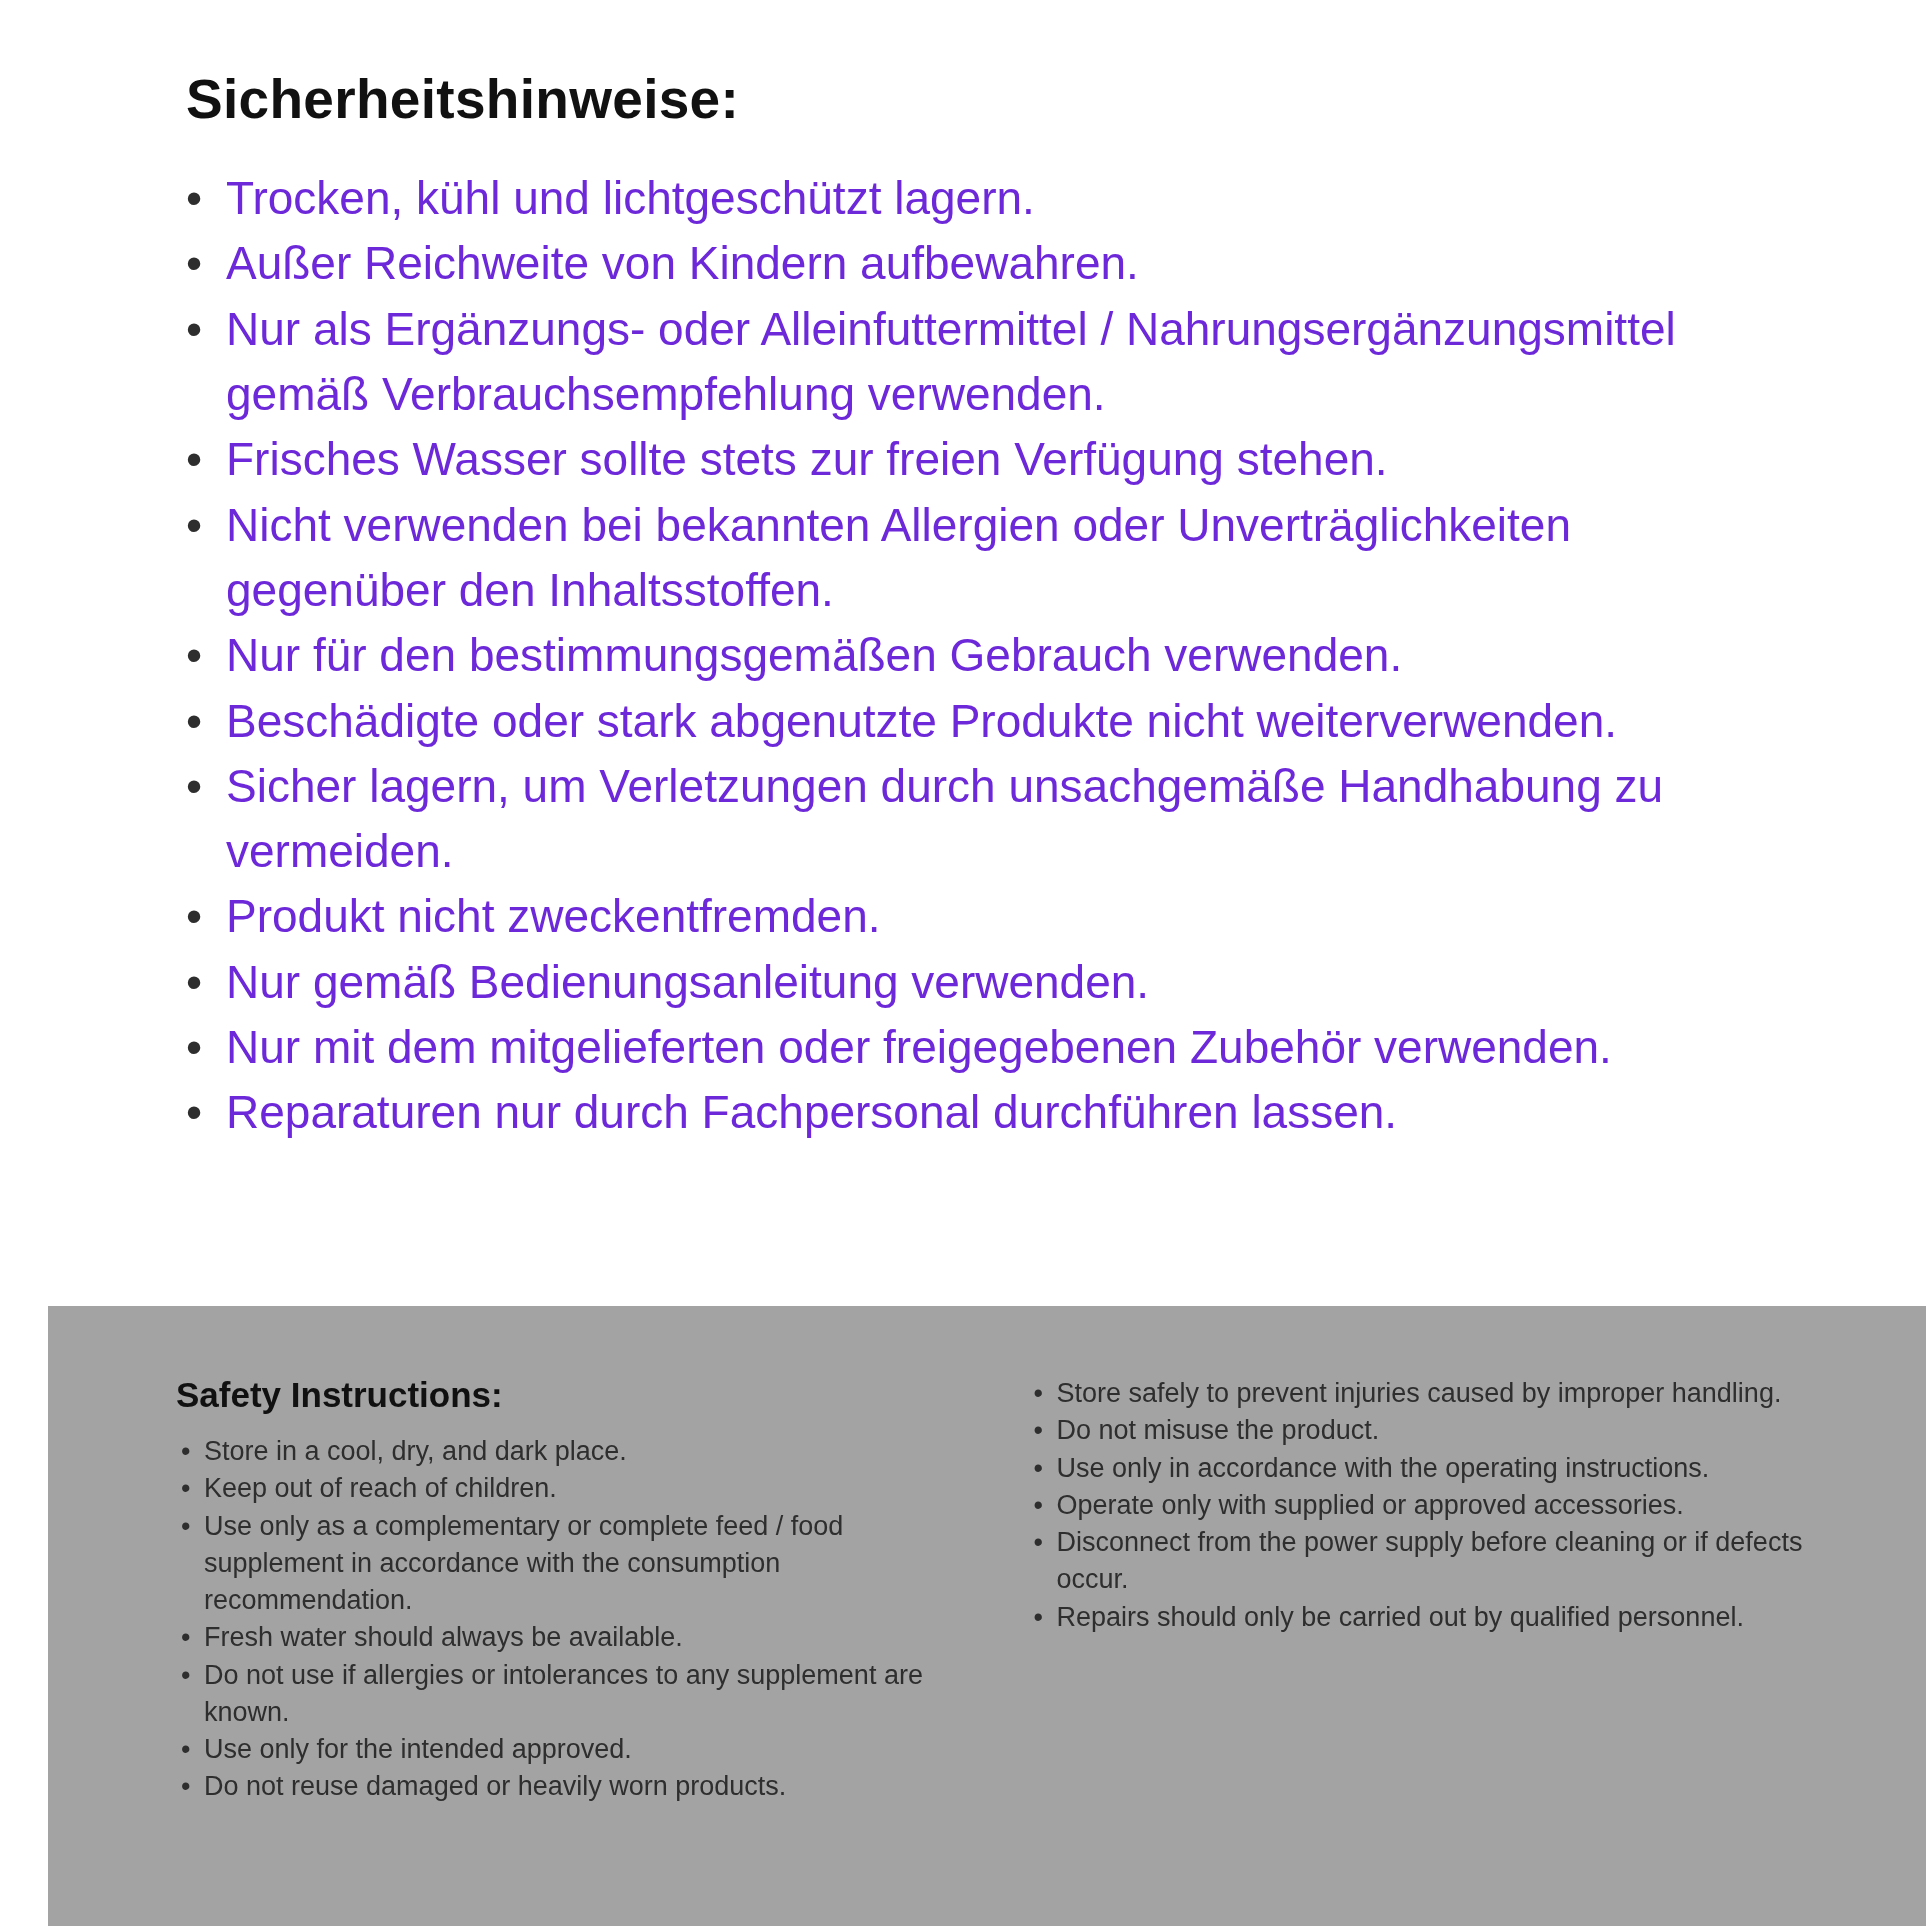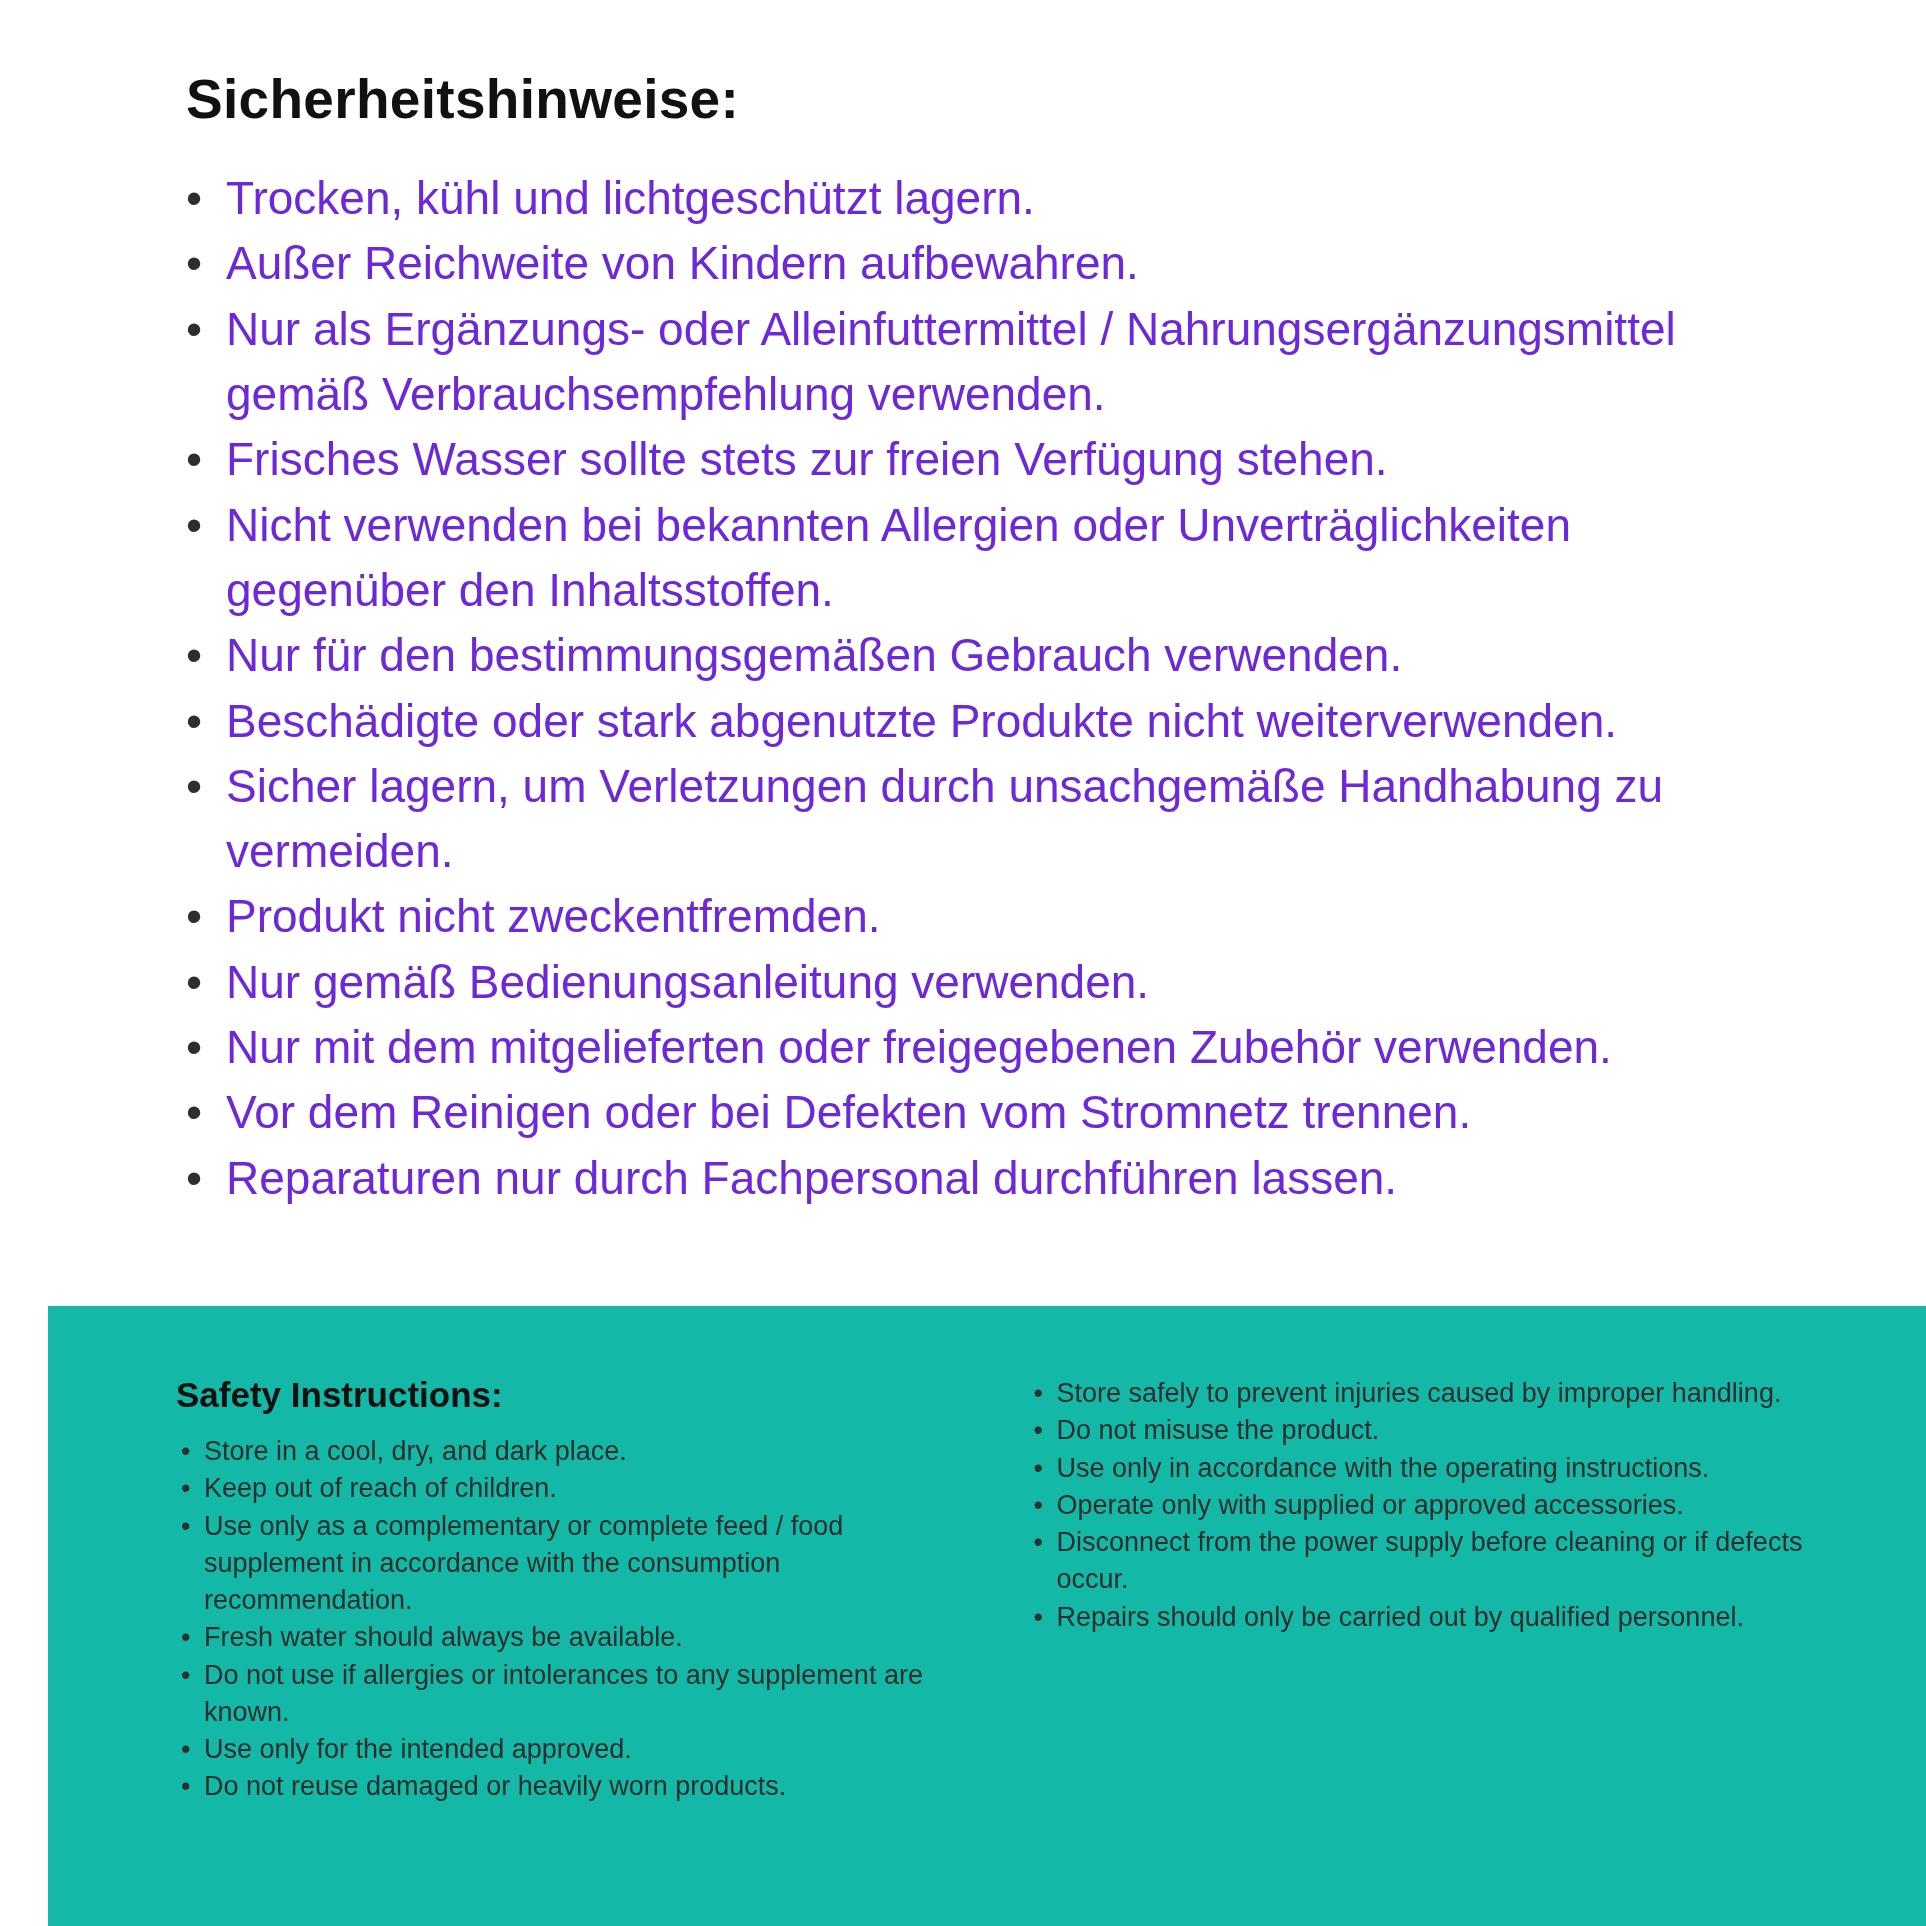--- a/index.html
+++ b/index.html
@@ -51,21 +51,21 @@
     content: "•";
     position: absolute;
     left: 0;
     color: #2e2e2e;
   }
 
   
   .english-section {
     flex: 0 0 auto;
     height: 620px;
-    background: #14b8a6;
+    background: #a3a3a3;
     padding: 69px 122px 39px 128px;
     display: flex;
     gap: 77px;
   }
 
   .english-col {
     flex: 1 1 0;
     max-width: 860px;
   }
 
@@ -108,21 +108,20 @@
       <li>Außer Reichweite von Kindern aufbewahren.</li>
       <li>Nur als Ergänzungs- oder Alleinfuttermittel / Nahrungsergänzungsmittel gemäß Verbrauchsempfehlung verwenden.</li>
       <li>Frisches Wasser sollte stets zur freien Verfügung stehen.</li>
       <li>Nicht verwenden bei bekannten Allergien oder Unverträglichkeiten gegenüber den Inhaltsstoffen.</li>
       <li>Nur für den bestimmungsgemäßen Gebrauch verwenden.</li>
       <li>Beschädigte oder stark abgenutzte Produkte nicht weiterverwenden.</li>
       <li>Sicher lagern, um Verletzungen durch unsachgemäße Handhabung zu vermeiden.</li>
       <li>Produkt nicht zweckentfremden.</li>
       <li>Nur gemäß Bedienungsanleitung verwenden.</li>
       <li>Nur mit dem mitgelieferten oder freigegebenen Zubehör verwenden.</li>
-      <li>Vor dem Reinigen oder bei Defekten vom Stromnetz trennen.</li>
       <li>Reparaturen nur durch Fachpersonal durchführen lassen.</li>
     </ul>
   </section>
 
   <section class="english-section">
 
     <div class="english-col">
       <h2 class="english-title">Safety Instructions:</h2>
 
       <ul class="english-list">

